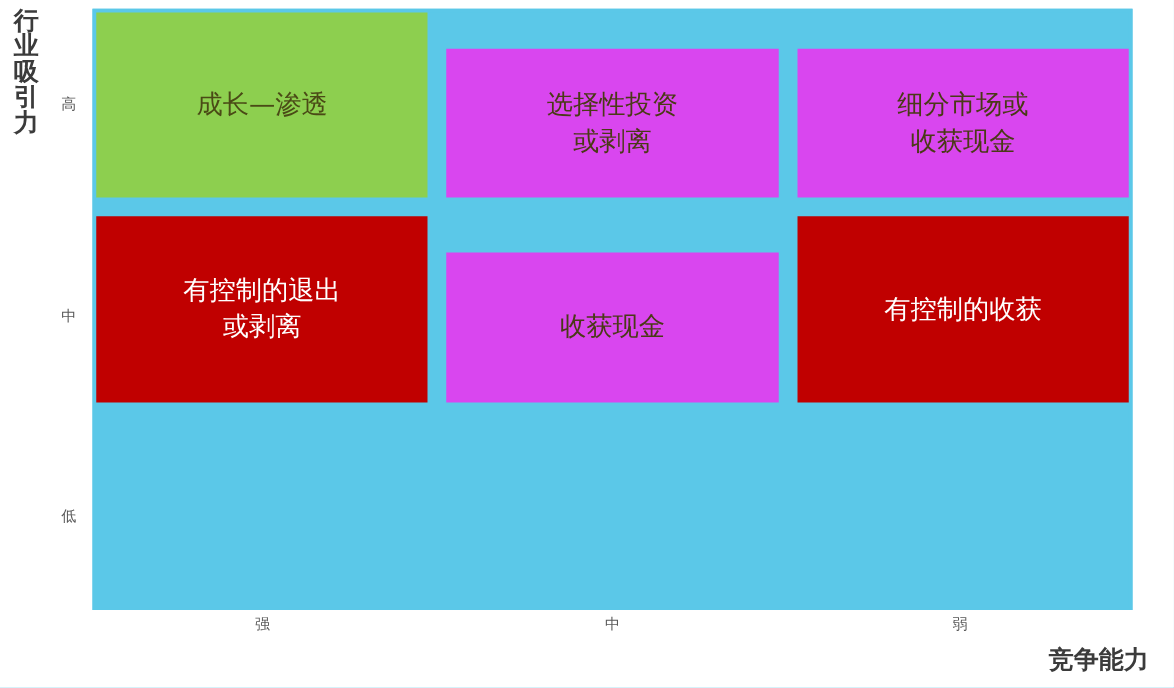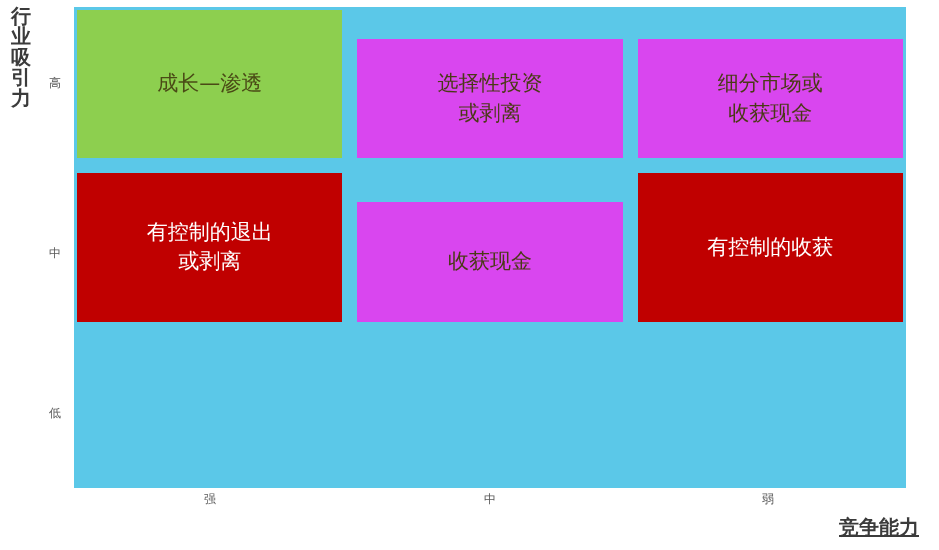--- a/index.html
+++ b/index.html
@@ -98,21 +98,20 @@
   .x-tick-3 { left: 708px; }
 
   
   .x-axis-title {
     position: absolute;
     right: 20px;
     top: 514px;
     font-size: 20px;
     font-weight: bold;
     color: #3b3b3b;
-    text-decoration: underline;
   }
 </style>
 </head>
 <body>
 
 <div class="page">
 
   <div class="y-axis-title">
     <span class="ch">行</span>
     <span class="ch">业</span>

